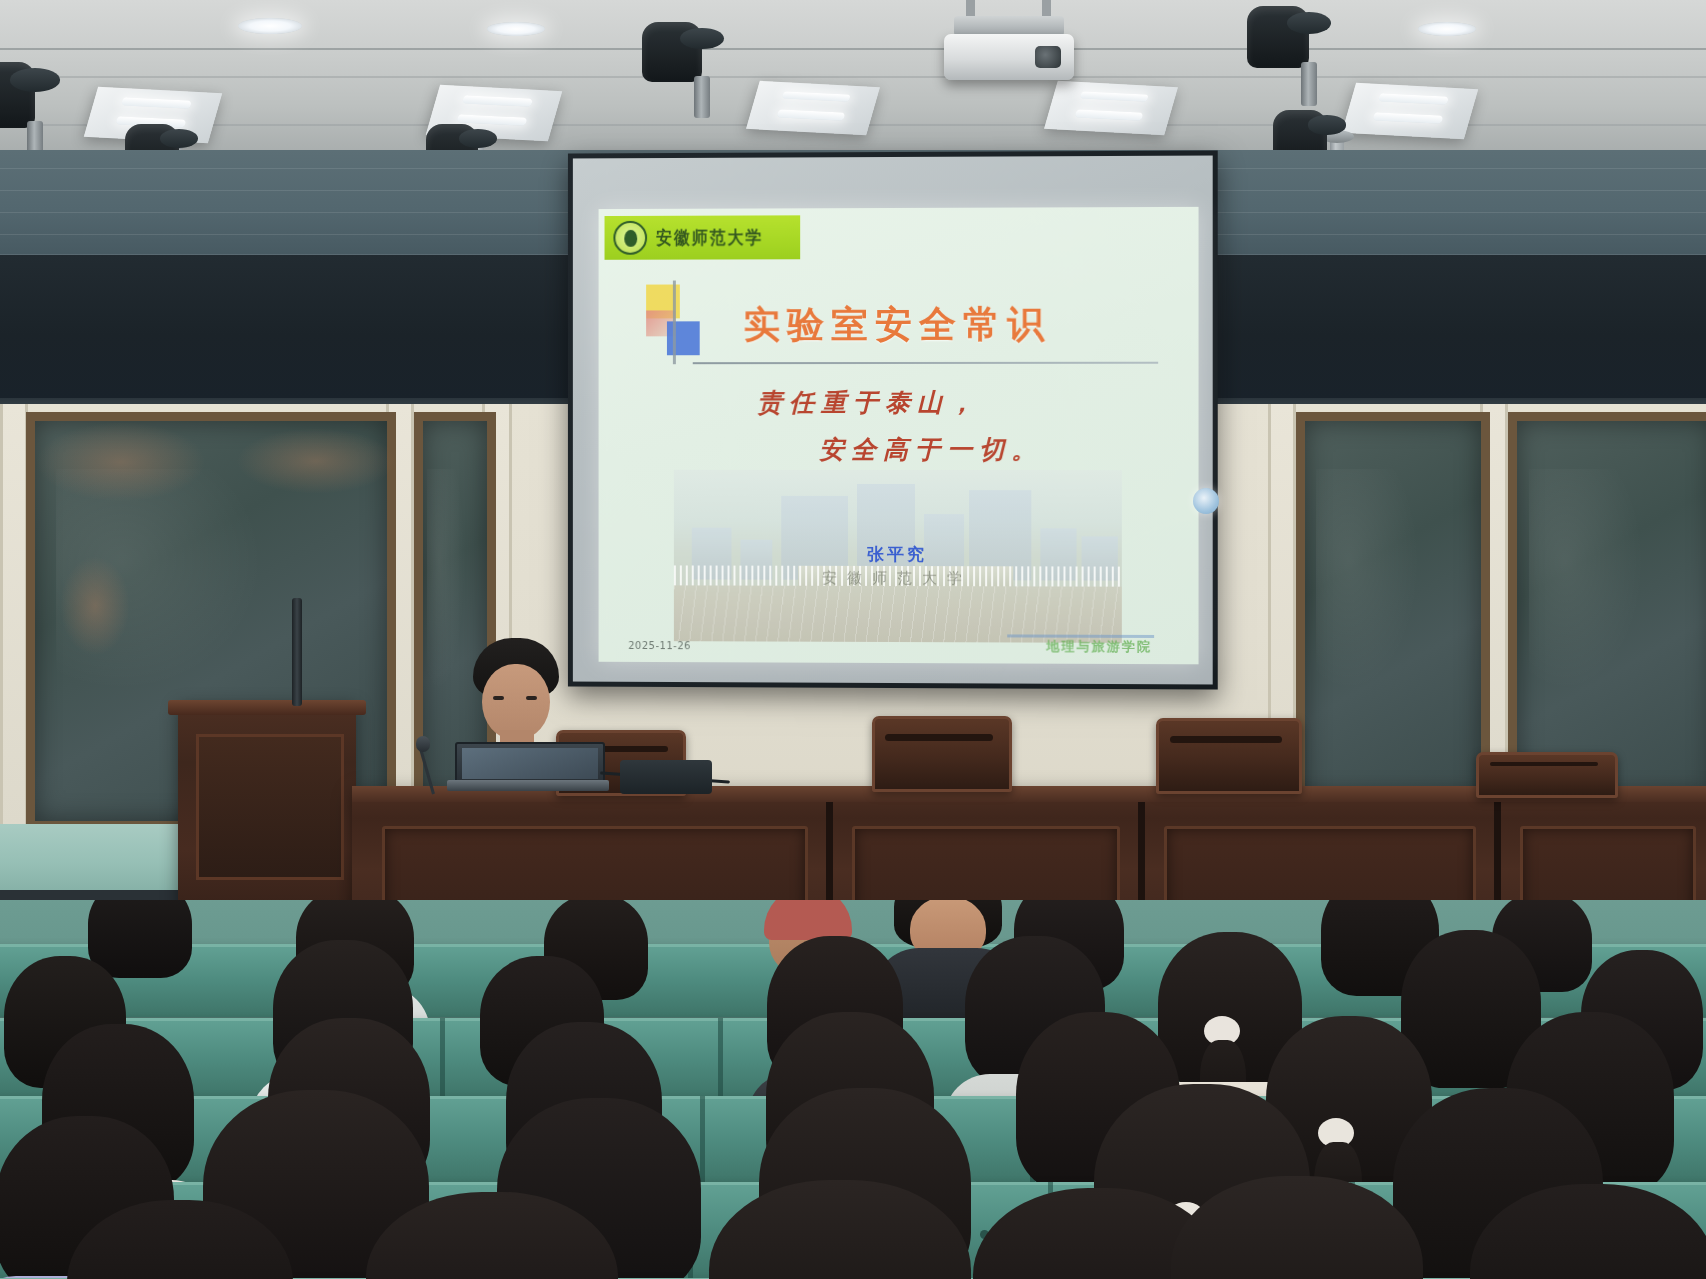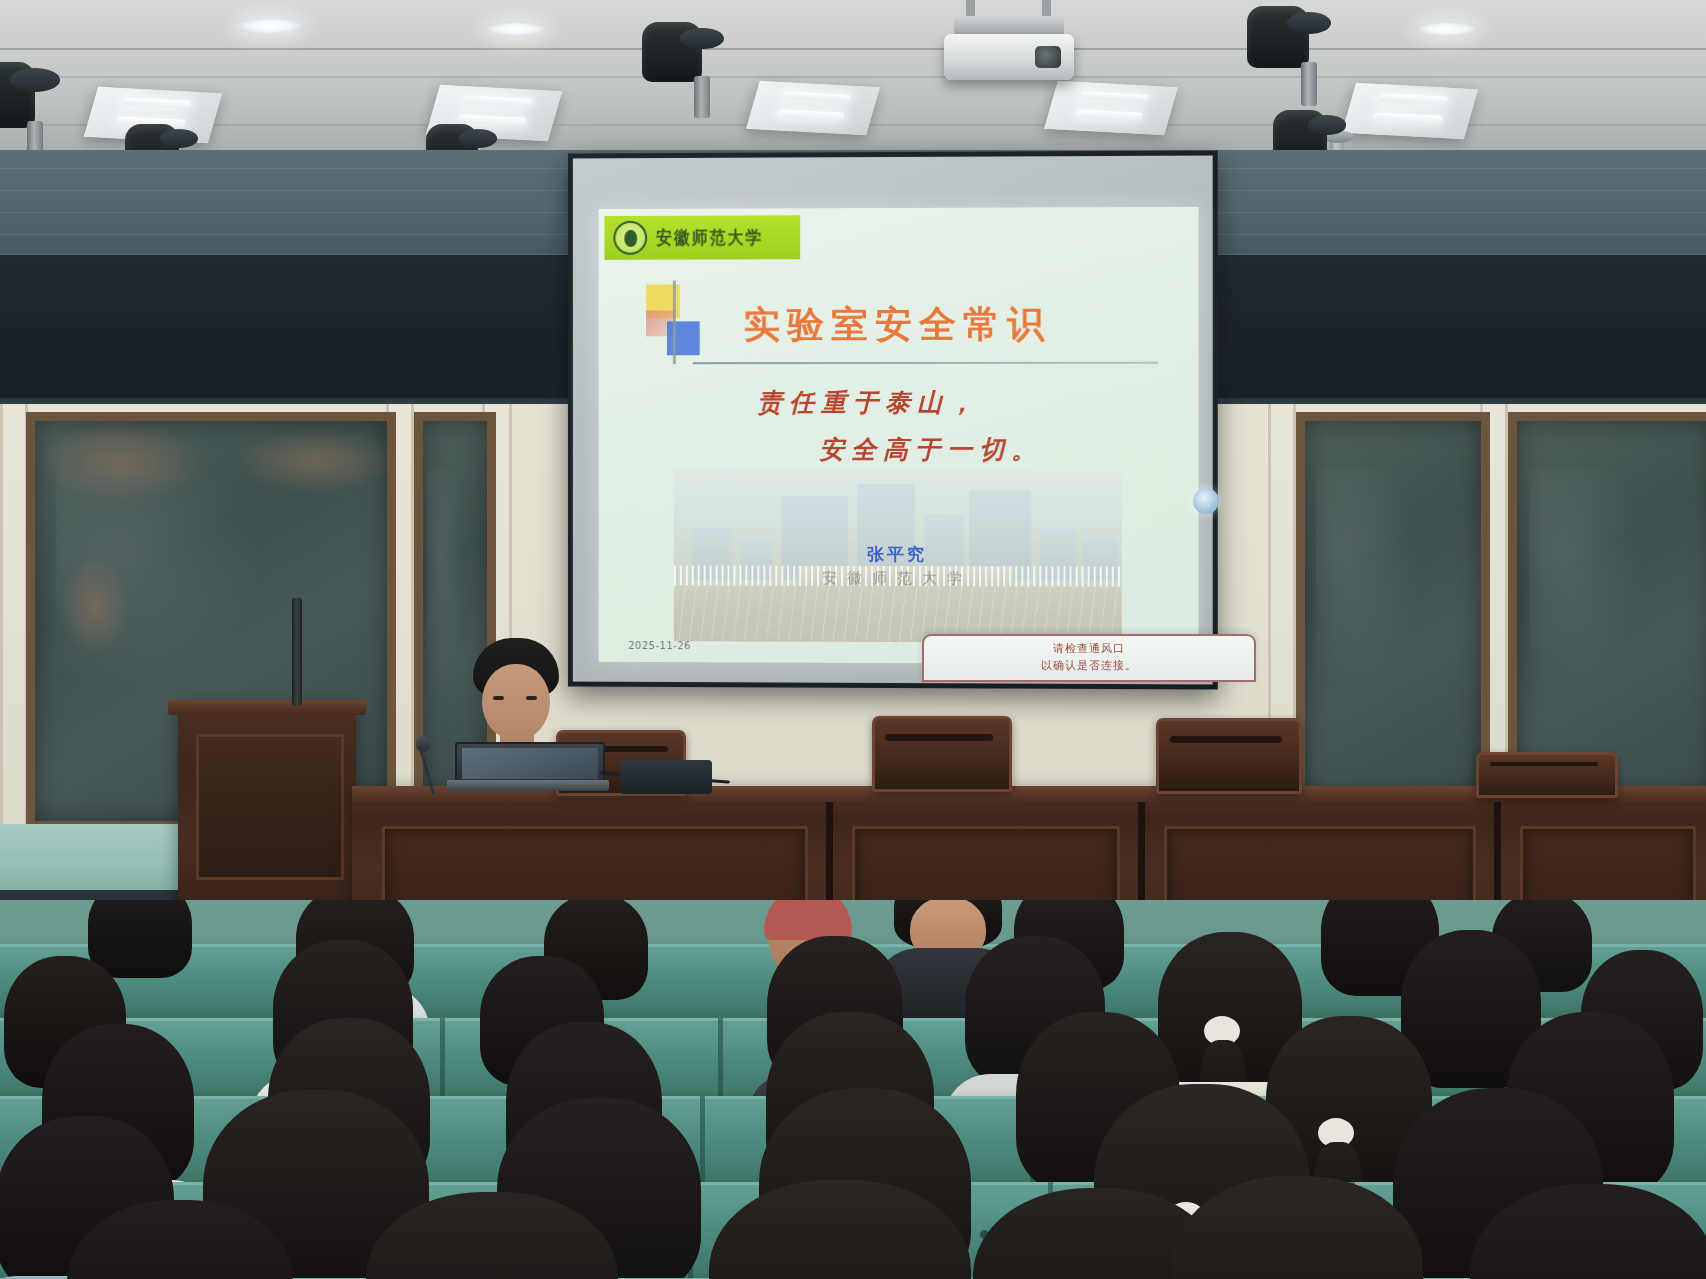--- a/index.html
+++ b/index.html
@@ -383,24 +383,20 @@
 
         <div class="slide-underline"></div>
         <div class="slide-date">2025-11-26</div>
         <div class="slide-dept">地理与旅游学院</div>
       </div>
 
     </div>
   </div>
   <div class="screen-dot"></div>
 
-  <div class="popup">
-    <div class="popup-line popup-l1">请检查通风口</div>
-    <div class="popup-line popup-l2">以确认是否连接。</div>
-  </div>
 
   <div class="podium">
     <div class="top"></div>
     <div class="kb"></div>
     <div class="face"></div>
   </div>
   <div class="podium-mic"></div>
 
   <div class="speaker">
     <div class="sp-hair"></div>

